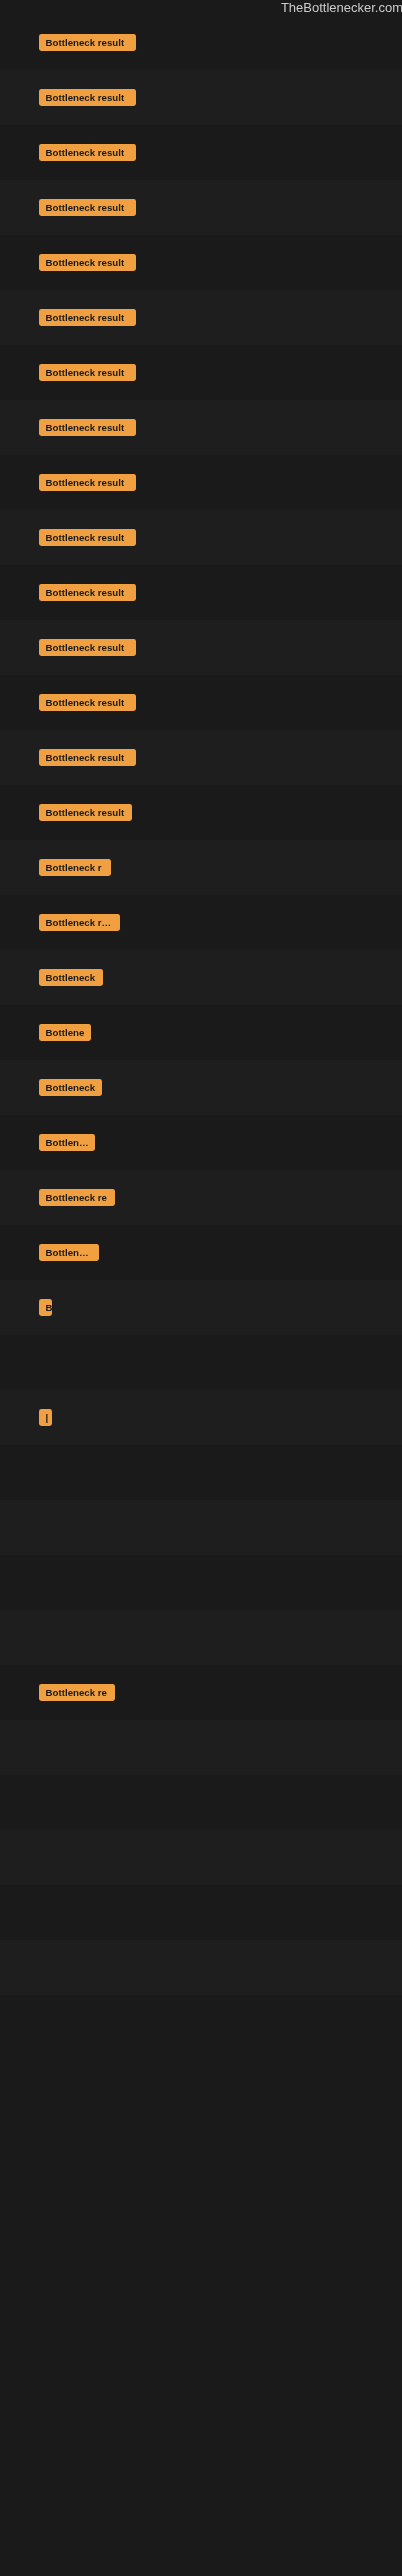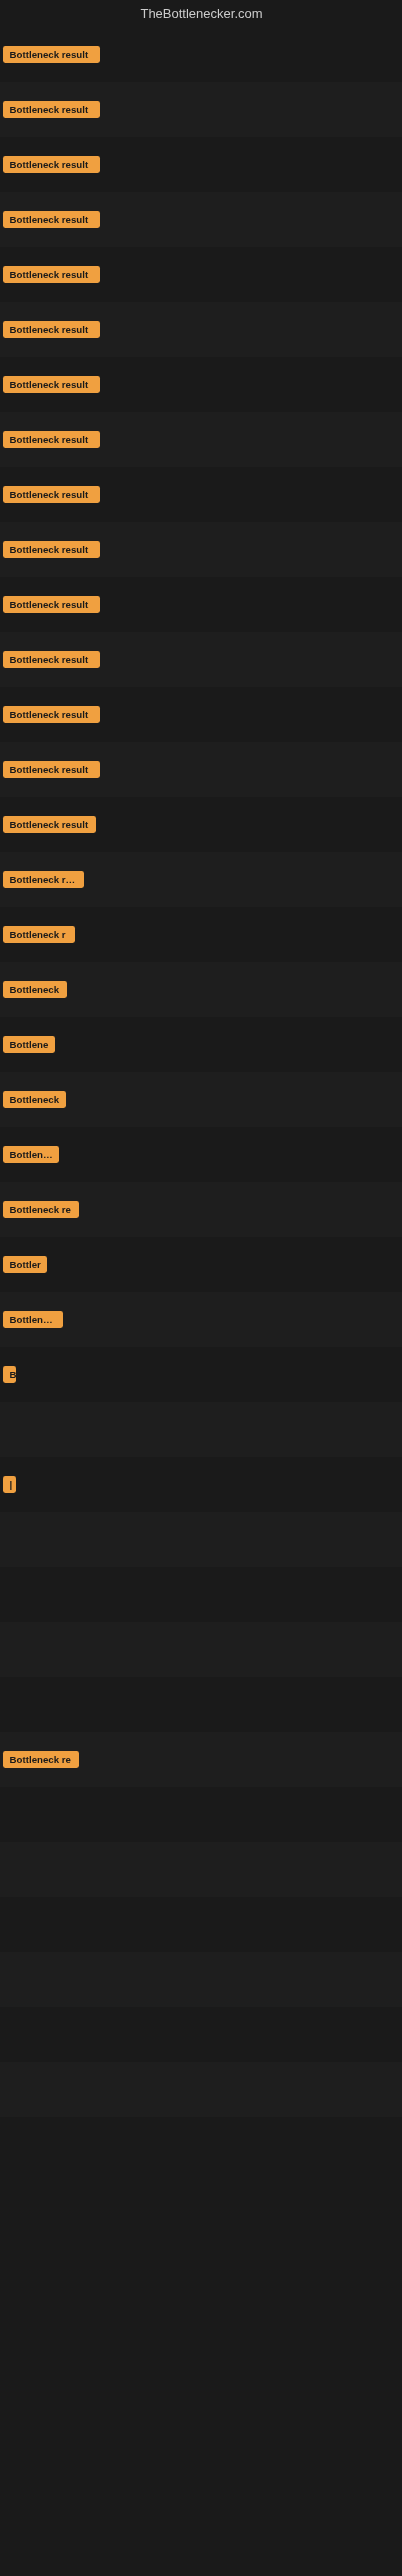--- a/index.html
+++ b/index.html
@@ -10,39 +10,40 @@
 
     body {
       width: 403px;
       min-height: 2576px;
       background-color: #1a1a1a;
       font-family: Arial, sans-serif;
       position: relative;
     }
 
     .site-title {
-      text-align: center;
+      text-align: right;
       color: #cccccc;
       font-size: 13px;
-      padding: 6px 0;
+      padding: 0 0;
       background-color: #1a1a1a;
     }
 
     .bottleneck-button {
       display: inline-block;
       background-color: #f0a040;
       color: #1a1a1a;
       font-size: 9.7px;
       font-weight: bold;
       padding: 3.2px 6.4px;
       border-radius: 2.4px;
       cursor: pointer;
       white-space: nowrap;
       overflow: hidden;
       text-overflow: ellipsis;
+      margin-left: 36px;
     }
 
     .row {
       position: relative;
       height: 55px;
       display: flex;
       align-items: center;
       padding-left: 3.2px;
     }
 
@@ -100,42 +101,39 @@
     <div class="row">
       <div class="bottleneck-button" style="max-width: 97px; width: 97px;">Bottleneck result</div>
     </div>
     <div class="row">
       <div class="bottleneck-button" style="max-width: 97px; width: 97px;">Bottleneck result</div>
     </div>
     <div class="row">
       <div class="bottleneck-button" style="max-width: 93px; width: 93px;">Bottleneck result</div>
     </div>
     <div class="row">
-      <div class="bottleneck-button" style="max-width: 81px; width: 81px;">Bottleneck resu</div>
+      <div class="bottleneck-button" style="max-width: 72px; width: 72px;">Bottleneck r</div>
     </div>
     <div class="row">
-      <div class="bottleneck-button" style="max-width: 72px; width: 72px;">Bottleneck r</div>
+      <div class="bottleneck-button" style="max-width: 81px; width: 81px;">Bottleneck resu</div>
     </div>
     <div class="row">
       <div class="bottleneck-button" style="max-width: 64px; width: 64px;">Bottleneck</div>
     </div>
     <div class="row">
       <div class="bottleneck-button" style="max-width: 52px; width: 72px;">Bottlene</div>
     </div>
     <div class="row">
       <div class="bottleneck-button" style="max-width: 63px; width: 63px;">Bottleneck</div>
     </div>
     <div class="row">
       <div class="bottleneck-button" style="max-width: 56px; width: 64px;">Bottlenec</div>
     </div>
     <div class="row">
       <div class="bottleneck-button" style="max-width: 76px; width: 76px;">Bottleneck re</div>
-    </div>
-    <div class="row">
-      <div class="bottleneck-button" style="max-width: 44px; width: 44px;">Bottler</div>
     </div>
     <div class="row">
       <div class="bottleneck-button" style="max-width: 60px; width: 60px;">Bottleneck</div>
     </div>
     <div class="row">
       <div class="bottleneck-button" style="max-width: 13px; width: 13px;">B</div>
     </div>
     <div class="row"></div>
     <div class="row">
       <div class="bottleneck-button" style="max-width: 6.4px; width: 6.4px;">|</div>

